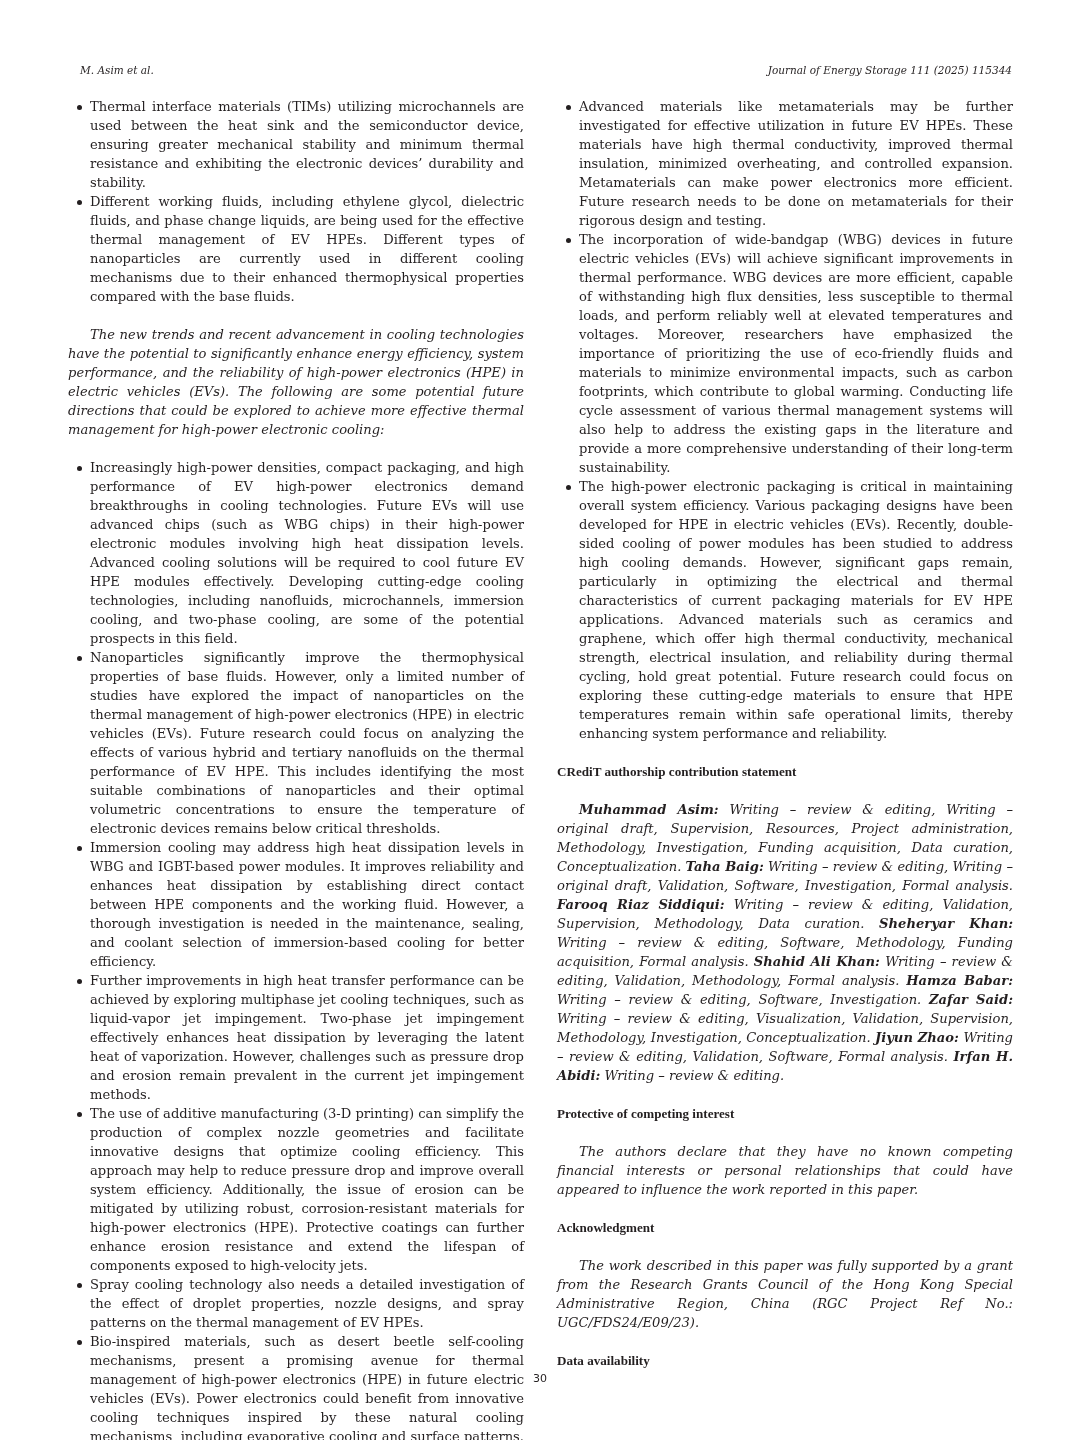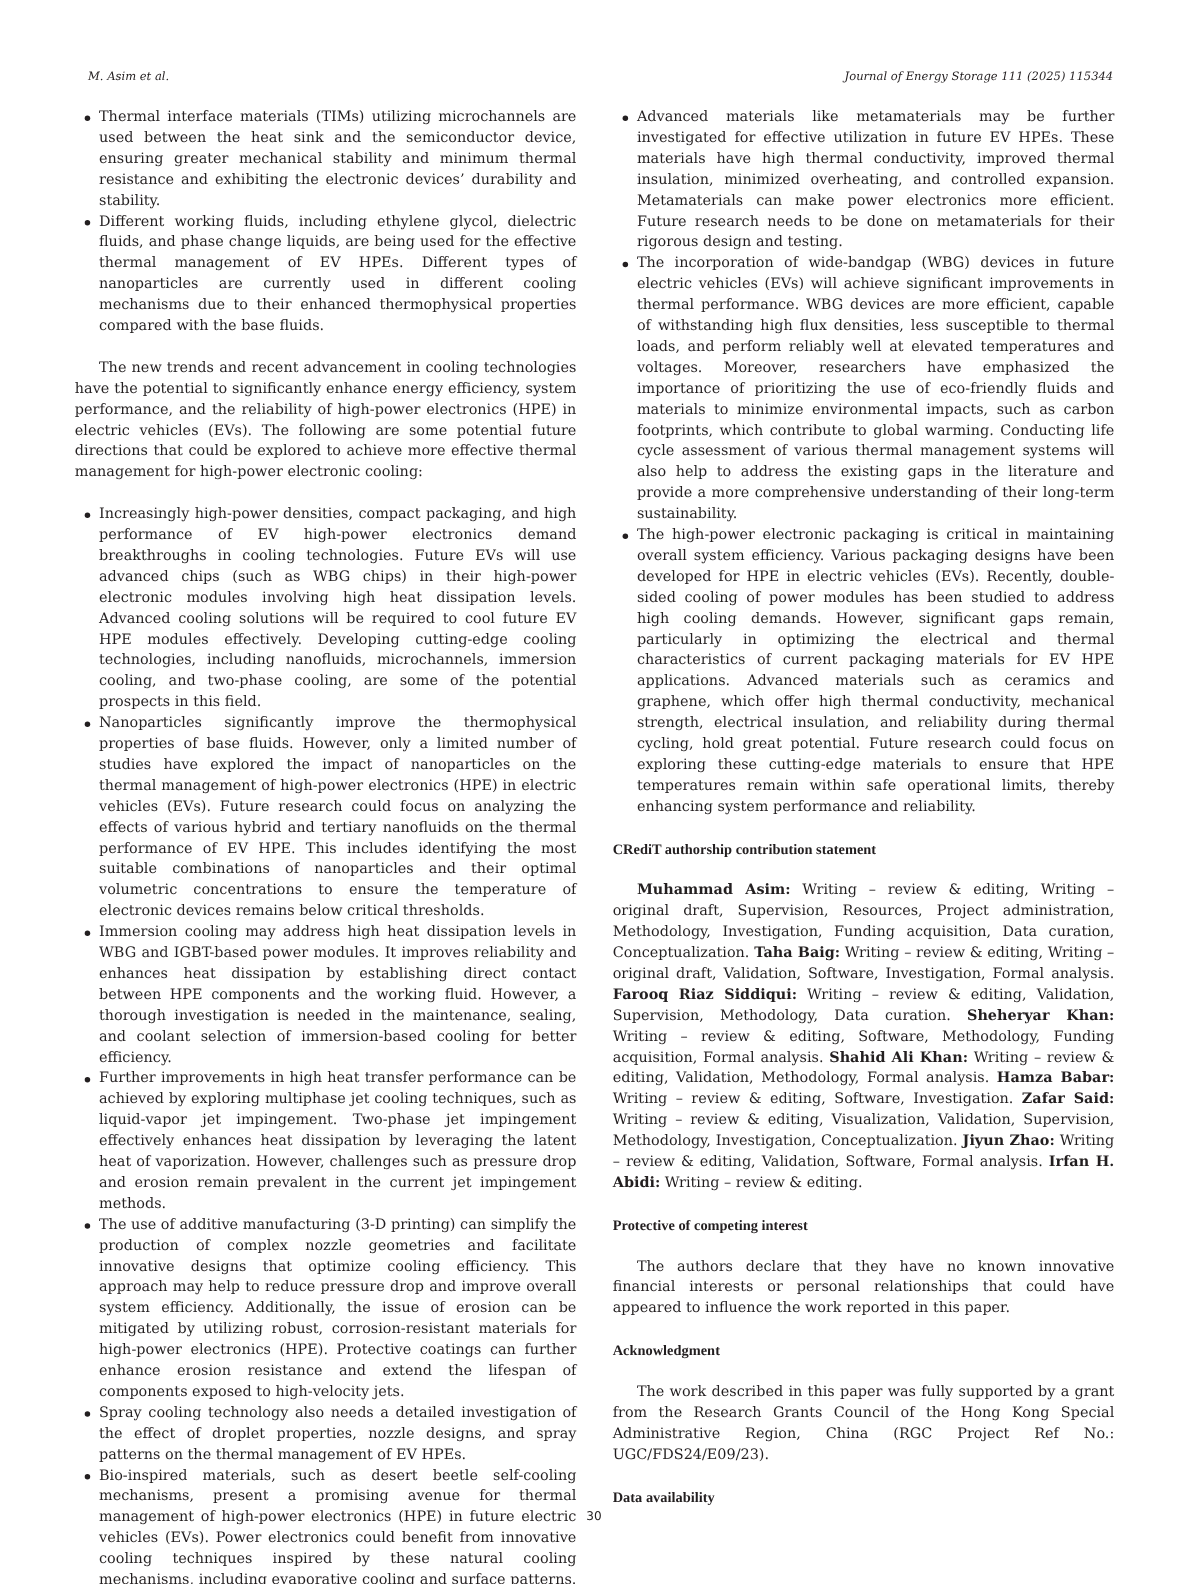--- a/index.html
+++ b/index.html
@@ -8,21 +8,21 @@
   .running-head { position: absolute; top: 64px; font-family: "DejaVu Serif", serif; font-style: italic; font-size: 10.5px; color: #231f20; }
   .rh-left { left: 80px; }
   .rh-right { right: 68px; }
   .col { position: absolute; top: 97px; font-family: "DejaVu Serif", serif; font-size: 13.1px; line-height: 19px; text-align: justify; hyphens: auto; }
   .col-left { left: 68px; width: 456px; }
   .col-right { left: 557px; width: 456px; }
   ul.bullets { list-style: none; margin: 0; padding: 0; }
   ul.bullets li { position: relative; padding-left: 22px; margin: 0; }
   ul.bullets li::before { content: ""; position: absolute; left: 9px; top: 8px; width: 5px; height: 5px; border-radius: 50%; background: #231f20; }
   p { margin: 0; }
-  p.indent { text-indent: 22px; }
+  p.indent { text-indent: 22px; font-style: italic; }
   .gap { height: 19px; }
   h3 { font-family: Liberation Serif, serif; font-weight: bold; font-size: 13.1px; line-height: 19px; margin: 0; }
   .author-name { font-weight: bold; }
   .page-number { position: absolute; top: 1372px; left: 0; width: 1080px; text-align: center; font-family: "DejaVu Sans", sans-serif; font-size: 11px; color: #231f20; }
 </style>
 </head>
 <body>
 
 <div class="page">
 
@@ -56,21 +56,21 @@
     </ul>
     <div class="gap"></div>
 
     <h3>CRediT authorship contribution statement</h3>
     <div class="gap"></div>
     <p class="indent"><span class="author-name">Muhammad Asim:</span><span> Writing – review &amp; editing, Writing – original draft, Supervision, Resources, Project administration, Methodology, Investigation, Funding acquisition, Data curation, Conceptualization. </span><span class="author-name">Taha Baig:</span><span> Writing – review &amp; editing, Writing – original draft, Validation, Software, Investigation, Formal analysis. </span><span class="author-name">Farooq Riaz Siddiqui:</span><span> Writing – review &amp; editing, Validation, Supervision, Methodology, Data curation. </span><span class="author-name">Sheheryar Khan:</span><span> Writing – review &amp; editing, Software, Methodology, Funding acquisition, Formal analysis. </span><span class="author-name">Shahid Ali Khan:</span><span> Writing – review &amp; editing, Validation, Methodology, Formal analysis. </span><span class="author-name">Hamza Babar:</span><span> Writing – review &amp; editing, Software, Investigation. </span><span class="author-name">Zafar Said:</span><span> Writing – review &amp; editing, Visualization, Validation, Supervision, Methodology, Investigation, Conceptualization. </span><span class="author-name">Jiyun Zhao:</span><span> Writing – review &amp; editing, Validation, Software, Formal analysis. </span><span class="author-name">Irfan H. Abidi:</span><span> Writing – review &amp; editing.</span></p>
     <div class="gap"></div>
 
     <h3>Protective of competing interest</h3>
     <div class="gap"></div>
-    <p class="indent">The authors declare that they have no known innovative financial interests or personal relationships that could have appeared to influence the work reported in this paper.</p>
+    <p class="indent">The authors declare that they have no known competing financial interests or personal relationships that could have appeared to influence the work reported in this paper.</p>
     <div class="gap"></div>
 
     <h3>Acknowledgment</h3>
     <div class="gap"></div>
     <p class="indent">The work described in this paper was fully supported by a grant from the Research Grants Council of the Hong Kong Special Administrative Region, China (RGC Project Ref No.: UGC/FDS24/E09/23).</p>
     <div class="gap"></div>
 
     <h3>Data availability</h3>
     <div class="gap"></div>
   </div>

